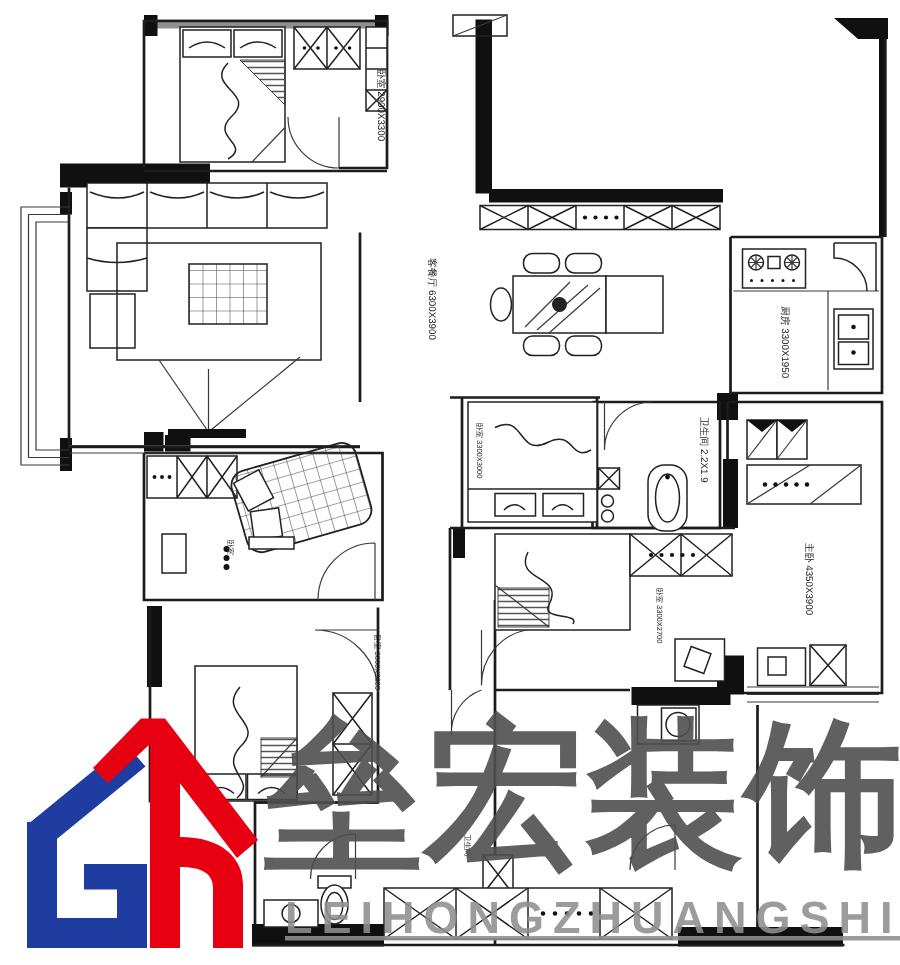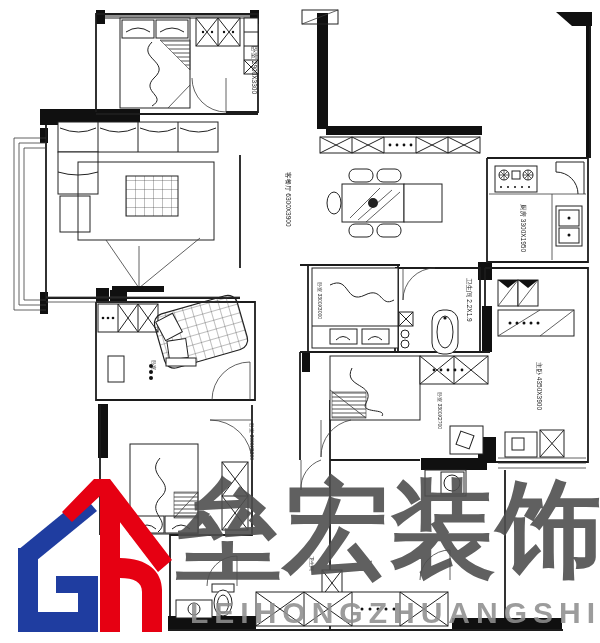--- a/index.html
+++ b/index.html
@@ -18,21 +18,21 @@
   text.lbl{font-size:6.5px;fill:#1a1a1a;font-family:"Liberation Sans",sans-serif;}
   text.lbl.sm{font-size:5px;}
   
   .wm-cn{position:absolute;left:176px;top:474px;width:430px;
          font-size:106px;line-height:1.05;font-weight:bold;letter-spacing:1px;
          color:#4f4f4f;opacity:.9;white-space:nowrap;
          font-family:"DejaVu Sans","Liberation Sans",sans-serif;}
   .wm-en{position:absolute;left:190px;top:596px;width:410px;
          font-size:30px;font-weight:bold;letter-spacing:6px;color:#8f8f8f;
          opacity:.88;white-space:nowrap;
-         font-family:"Liberation Sans",sans-serif;}
+         font-family:"Liberation Sans",sans-serif;text-decoration:underline;}
   .logo{position:absolute;left:10px;top:470px;}
 </style>
 </head>
 <body>
 
 <div class="stage">
 <svg width="600" height="643" viewBox="0 0 600 643">
   <defs>
     <pattern id="hatchD" width="5" height="5" patternUnits="userSpaceOnUse" patternTransform="rotate(45)">
       <line x1="0" y1="0" x2="0" y2="5" stroke="#555" stroke-width="1"></line>

